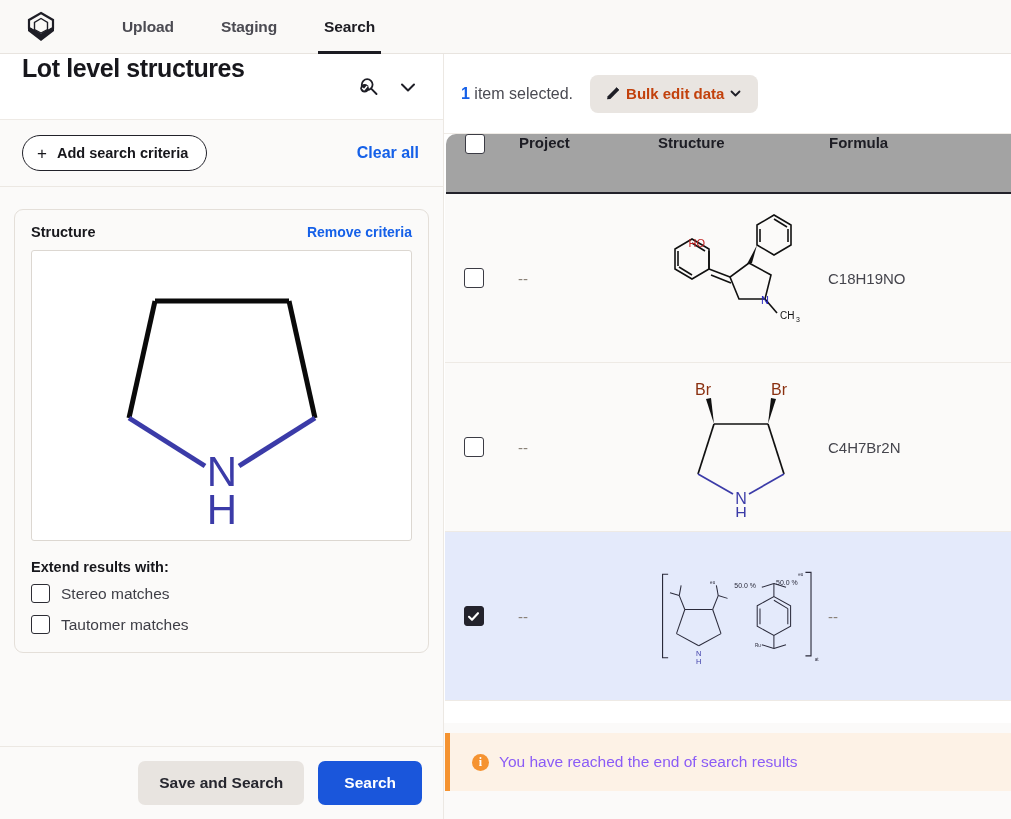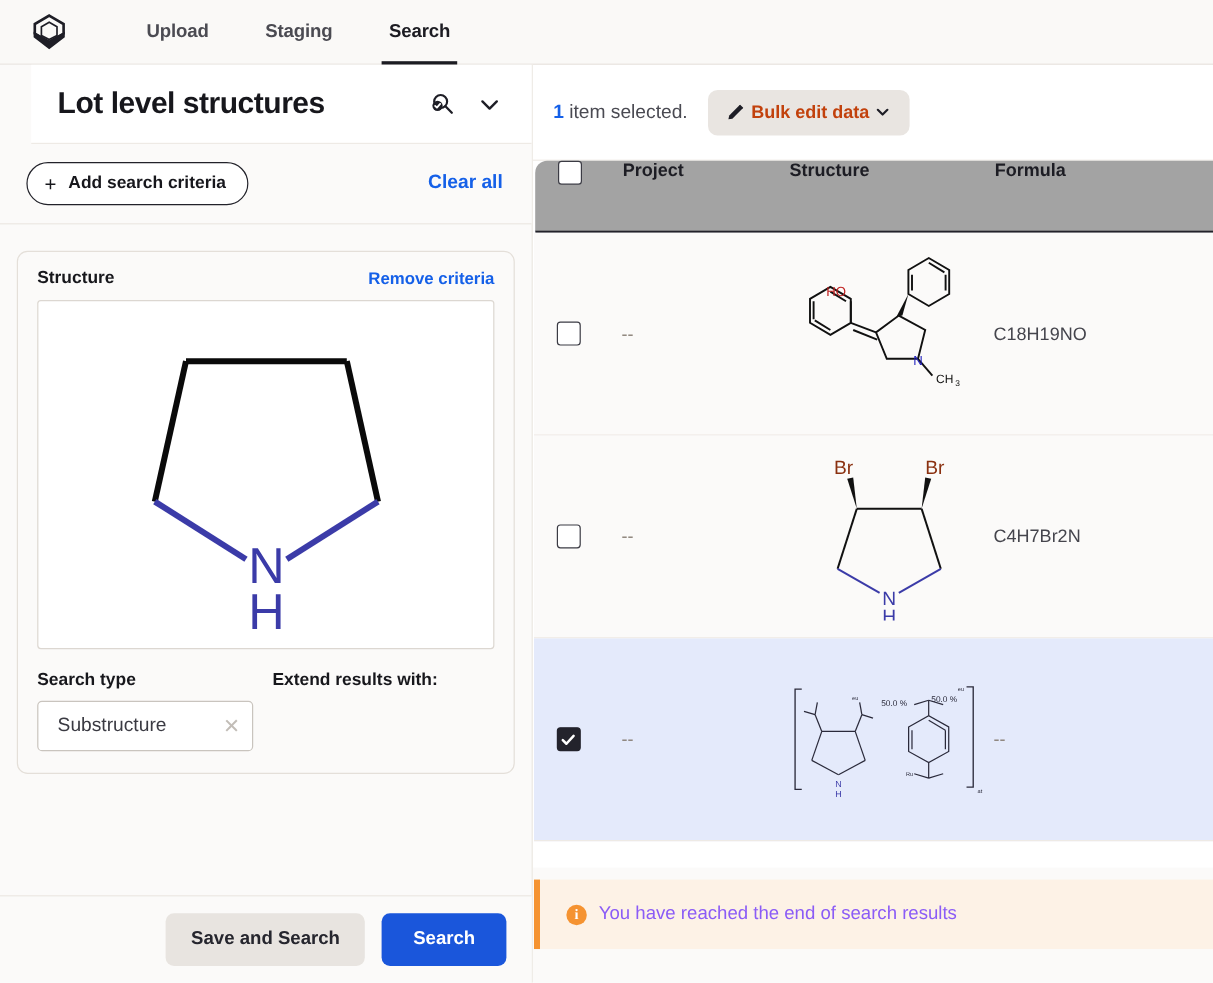--- a/index.html
+++ b/index.html
@@ -42,24 +42,23 @@
   .left {
     width: 444px; flex: 0 0 444px;
     display: flex; flex-direction: column;
     background: #fbfaf9;
     border-right: 1px solid #ece8e3;
     position: relative;
   }
   .left-head {
     height: 66px; flex: 0 0 66px;
     background: #ffffff;
-    display: flex; align-items: center;
+    display: flex; 
     padding: 0 24px 0 22px;
     border-bottom: 1px solid #eeeae5;
-    margin-left: 26px;
   }
   .page-title { font-size: 25px; font-weight: bold; color: #17171c; letter-spacing: -0.4px; }
   .head-icons { margin-left: auto; display: flex; align-items: center; gap: 16px; }
   .icon-btn { cursor: pointer; display: flex; align-items: center; justify-content: center; }
 
   .criteria-bar {
     flex: 0 0 67px; height: 67px;
     background: #fbfaf9;
     display: flex; align-items: center;
     padding: 0 24px 0 22px;
@@ -266,29 +265,32 @@
               <line x1="192" y1="35" x2="218" y2="152" stroke="#0a0a0a" stroke-width="5"></line>
 
               <line x1="32" y1="152" x2="108" y2="200" stroke="#3b3ba8" stroke-width="5"></line>
               <line x1="218" y1="152" x2="142" y2="200" stroke="#3b3ba8" stroke-width="5"></line>
               <text x="125" y="220" text-anchor="middle" font-family="Liberation Sans, sans-serif" font-size="42" fill="#3b3ba8">N</text>
               <text x="125" y="258" text-anchor="middle" font-family="Liberation Sans, sans-serif" font-size="42" fill="#3b3ba8">H</text>
             </svg>
           </div>
 
           <div class="opts">
-            <div class="opt-col-left">
-              <div class="opt-label">Search type</div>
-              <div class="select">
-                <span>Substructure</span>
-                <span class="x">✕</span>
-              </div>
-            </div>
             <div>
               <div class="opt-label">Extend results with:</div>
+              <div class="checks">
+                <div class="check-row">
+                  <span class="cbox"></span>
+                  <span class="check-label">Stereo matches</span>
+                </div>
+                <div class="check-row">
+                  <span class="cbox"></span>
+                  <span class="check-label">Tautomer matches</span>
+                </div>
+              </div>
             </div>
           </div>
         </div>
       </div>
 
       <div class="left-foot">
         <button class="btn-grey">Save and Search</button>
         <button class="btn-blue">Search</button>
       </div>
     </div>

